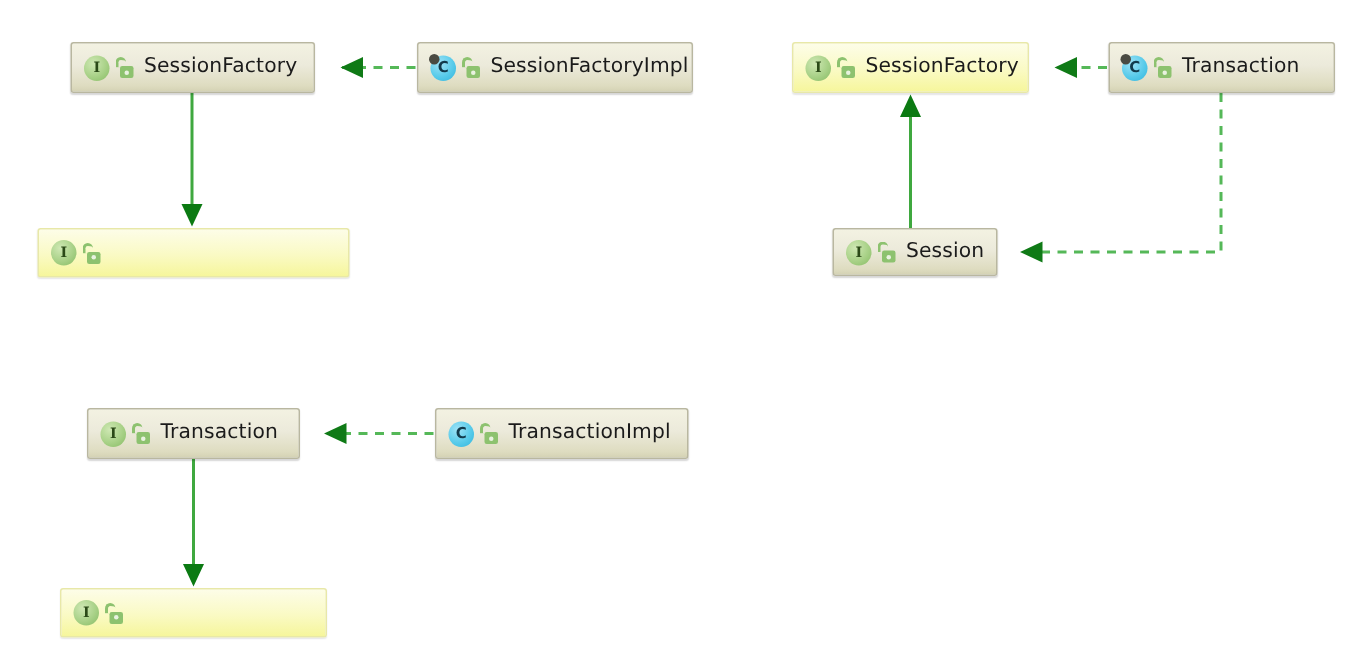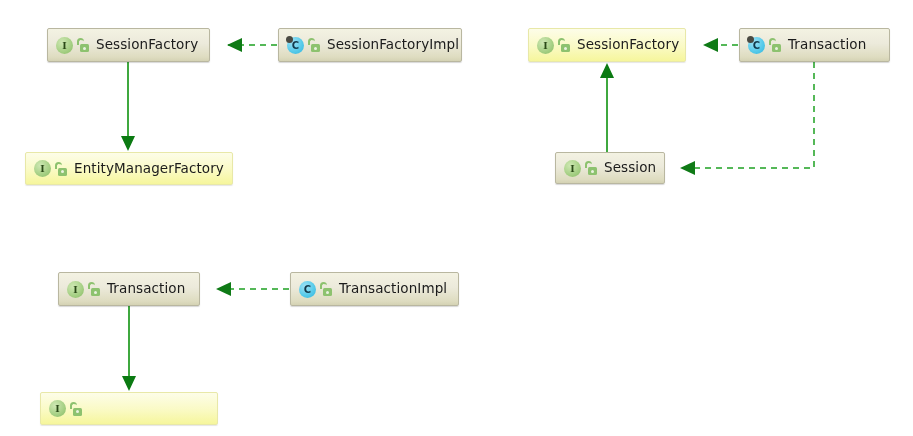--- a/index.html
+++ b/index.html
@@ -222,21 +222,20 @@
 
   <div class="node yellow" style="left:25px; top:152px; width:208px; height:33px;">
     <span class="stereo iface">
       <span class="disc">I</span>
     </span>
     <span class="padlock">
       <span class="shackle"></span>
         <span class="body"></span>
         <span class="keyhole"></span>
     </span>
-    <span class="label">EntityManagerFactory</span>
   </div>
 
   <div class="node yellow" style="left:528px; top:28px; width:158px; height:34px;">
     <span class="stereo iface">
       <span class="disc">I</span>
     </span>
     <span class="padlock">
       <span class="shackle"></span>
         <span class="body"></span>
         <span class="keyhole"></span>

